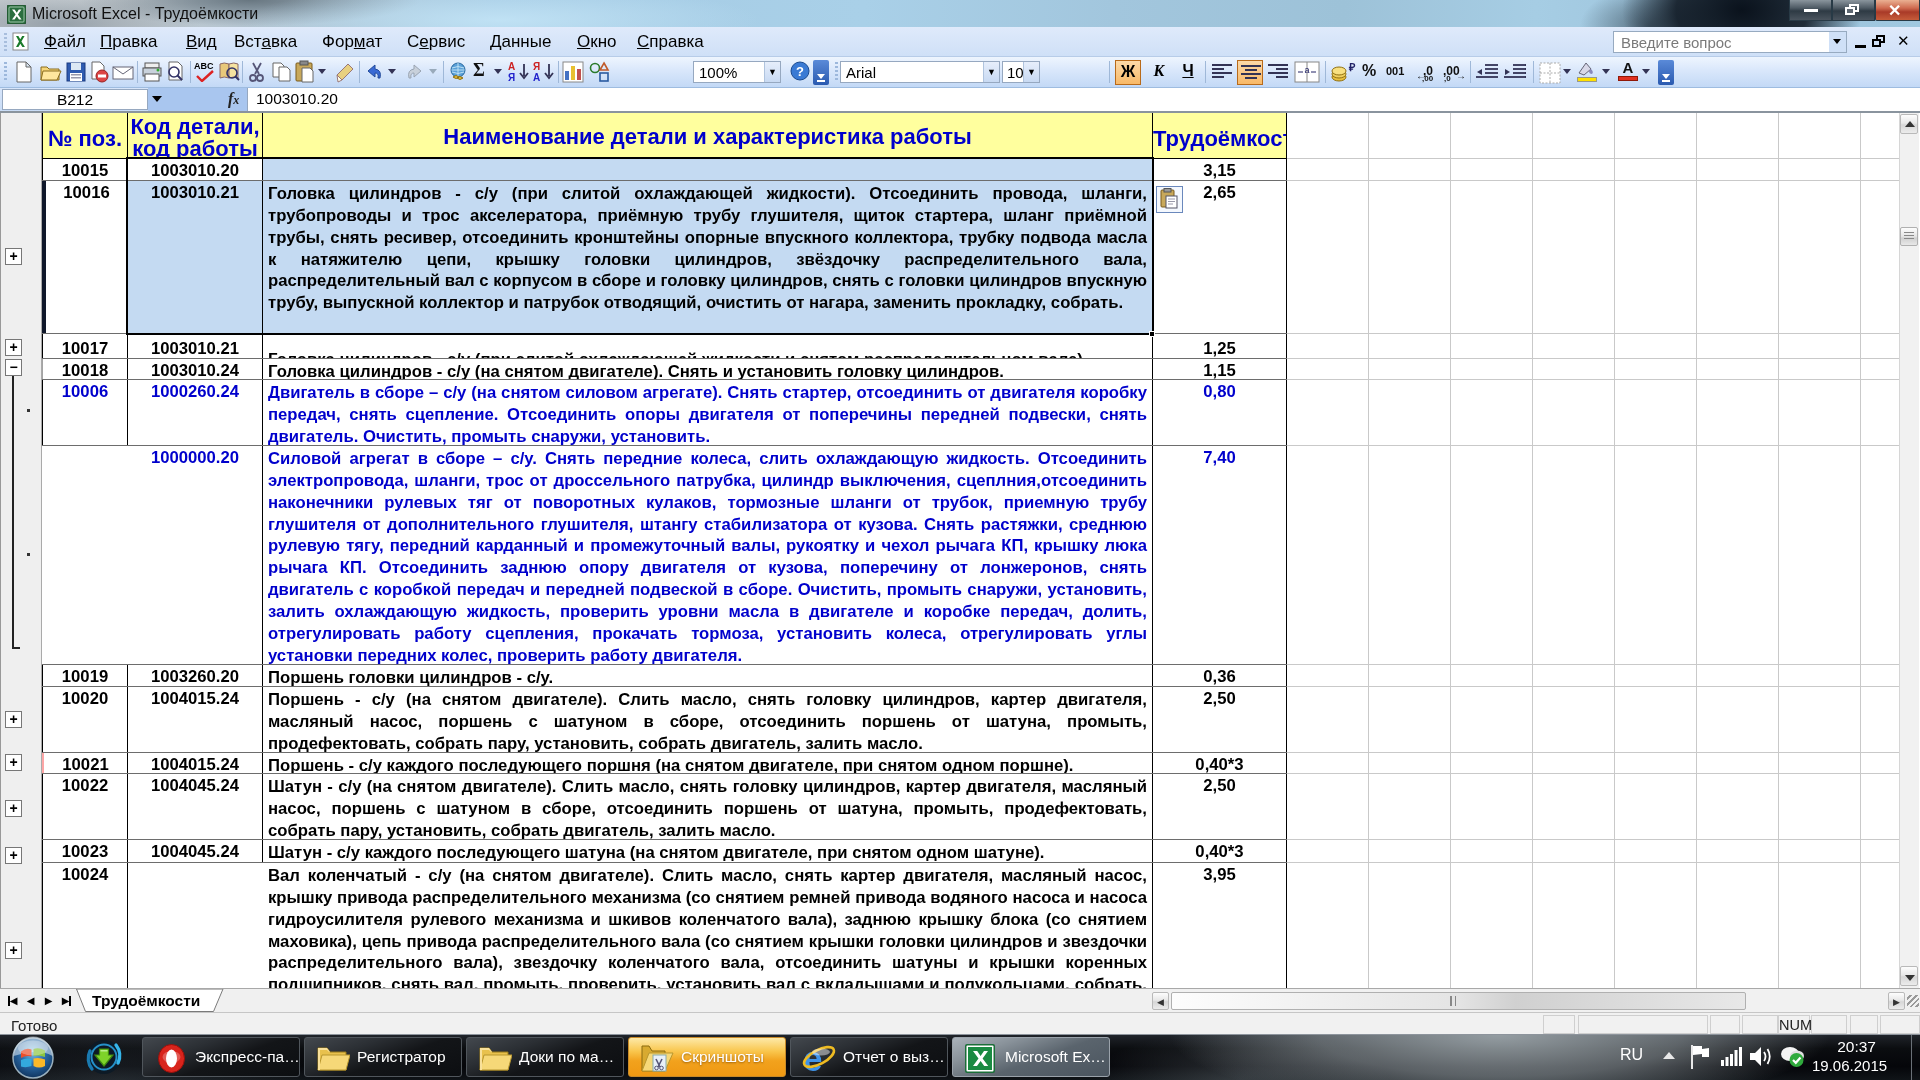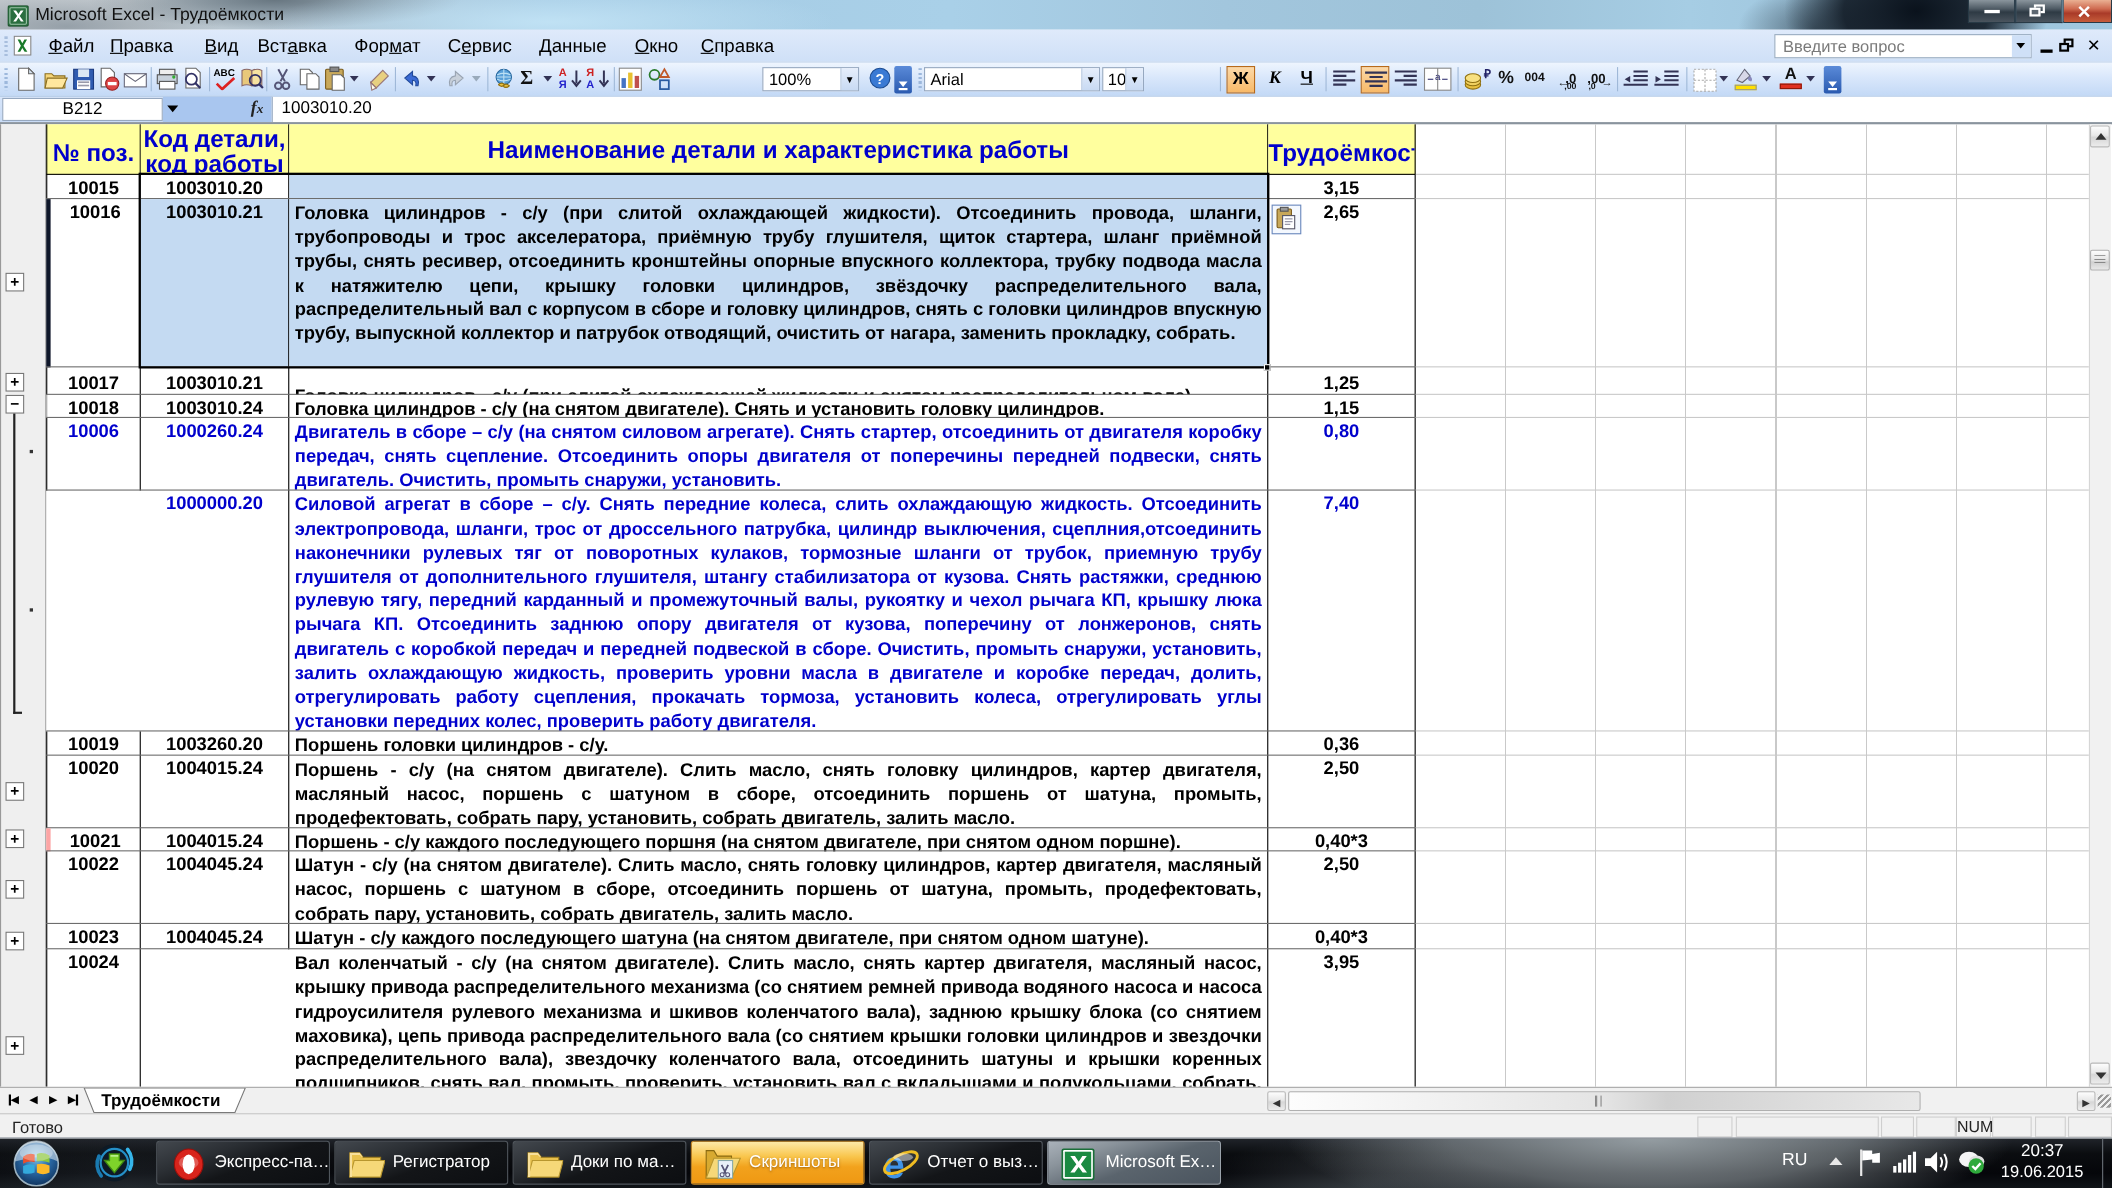--- a/index.html
+++ b/index.html
@@ -276,21 +276,21 @@
       <path d="M4 11 H9 M22 11 H17" stroke="#226"></path>
     </svg>
   <div class="tsep" style="left:1325px"></div>
   <svg class="abs" style="left:1330px;top:4px" width="26" height="22" viewBox="0 0 26 22">
       <ellipse cx="9" cy="16" rx="7" ry="4" fill="#e8c040" stroke="#907010"></ellipse>
       <ellipse cx="9" cy="13" rx="7" ry="4" fill="#f0d060" stroke="#907010"></ellipse>
       <ellipse cx="9" cy="10" rx="7" ry="4" fill="#f8e080" stroke="#907010"></ellipse>
       <text x="19" y="10" font-size="11" font-weight="bold" fill="#226">₽</text>
     </svg>
   <div class="abs" style="left:1362px;top:5px;font-size:16px;font-weight:bold;color:#111">%</div>
-  <div class="abs" style="left:1386px;top:8px;font-size:11px;font-weight:bold;color:#111">004</div>
+  <div class="abs" style="left:1386px;top:8px;font-size:11px;font-weight:bold;color:#111">001</div>
   <div class="abs" style="left:1414px;top:5px;width:24px;height:22px;font-size:10px;font-weight:bold;color:#111">
       <span style="position:absolute;left:2px;top:8px">←</span>
       <span style="position:absolute;left:9px;top:2px;font-size:12px">,0</span>
       <span style="position:absolute;left:8px;top:12px;font-size:8px">,00</span>
     </div>
   <div class="abs" style="left:1442px;top:5px;width:24px;height:22px;font-size:10px;font-weight:bold;color:#111">
       <span style="position:absolute;left:14px;top:8px">→</span>
       <span style="position:absolute;left:1px;top:2px;font-size:12px">,00</span>
       <span style="position:absolute;left:2px;top:12px;font-size:8px">,0</span>
     </div>
@@ -428,21 +428,21 @@
   </div>
   <div class="row" style="top:574px;height:66px">
     <div class="c cA" style="border-left:1px solid #000">10020</div>
     <div class="c cB">1004015.24</div>
     <div class="c cC">Поршень - с/у (на снятом двигателе). Слить масло, снять головку цилиндров, картер двигателя, масляный насос, поршень с шатуном в сборе, отсоединить поршень от шатуна, промыть, продефектовать, собрать пару, установить, собрать двигатель, залить масло.</div>
     <div class="c cD">2,50</div>
     <div class="abs" style="left:0;bottom:0;width:1245px;height:1px;background:#6d6d6d"></div>
     <div class="abs" style="left:1245px;bottom:0;width:612px;height:1px;background:#c9c9c9"></div>
   </div>
   <div class="row" style="top:640px;height:21px">
-    <div class="c cA" style="border-left:4px solid #fca5a5">10021</div>
+    <div class="c cA" style="border-left:2px solid #fca5a5">10021</div>
     <div class="c cB">1004015.24</div>
     <div class="c cC">Поршень - с/у каждого последующего поршня (на снятом двигателе, при снятом одном поршне).</div>
     <div class="c cD">0,40*3</div>
     <div class="abs" style="left:0;bottom:0;width:1245px;height:1px;background:#6d6d6d"></div>
     <div class="abs" style="left:1245px;bottom:0;width:612px;height:1px;background:#c9c9c9"></div>
   </div>
   <div class="row" style="top:661px;height:66px">
     <div class="c cA" style="border-left:1px solid #000">10022</div>
     <div class="c cB">1004045.24</div>
     <div class="c cC">Шатун - с/у (на снятом двигателе). Слить масло, снять головку цилиндров, картер двигателя, масляный насос, поршень с шатуном в сборе, отсоединить поршень от шатуна, промыть, продефектовать, собрать пару, установить, собрать двигатель, залить масло.</div>
@@ -622,15 +622,15 @@
       <path d="M1 8 H6 L12 2 V21 L6 15 H1 Z" fill="#fff"></path>
       <path d="M15 7 Q18 11.5 15 16 M18.5 4 Q23 11.5 18.5 19" stroke="#fff" stroke-width="1.8" fill="none"></path>
     </svg>
   <svg class="abs" style="left:1779px;top:9px" width="26" height="25" viewBox="0 0 26 25">
       <ellipse cx="11" cy="10" rx="9" ry="7" fill="#f4f4f4"></ellipse>
       <ellipse cx="18" cy="12" rx="7" ry="5.5" fill="#e0e0e0"></ellipse>
       <circle cx="17.5" cy="16" r="7" fill="#2faa3c"></circle>
       <path d="M14 16 L16.8 18.8 L21.5 13.5" stroke="#fff" stroke-width="2.2" fill="none"></path>
     </svg>
   <div class="abs" style="left:1820px;top:3px;width:56px;text-align:right;font-size:15.5px;color:#fff">20:37</div>
-  <div class="abs" style="left:1812px;top:22px;width:82px;text-align:right;font-size:15px;color:#fff">19.06.2015</div>
+  <div class="abs" style="left:1812px;top:22px;width:82px;font-size:15px;color:#fff">19.06.2015</div>
   <div class="abs" style="left:1911px;top:0;width:1px;height:45px;background:#6a7077"></div>
 </div>
 
 </body></html>

